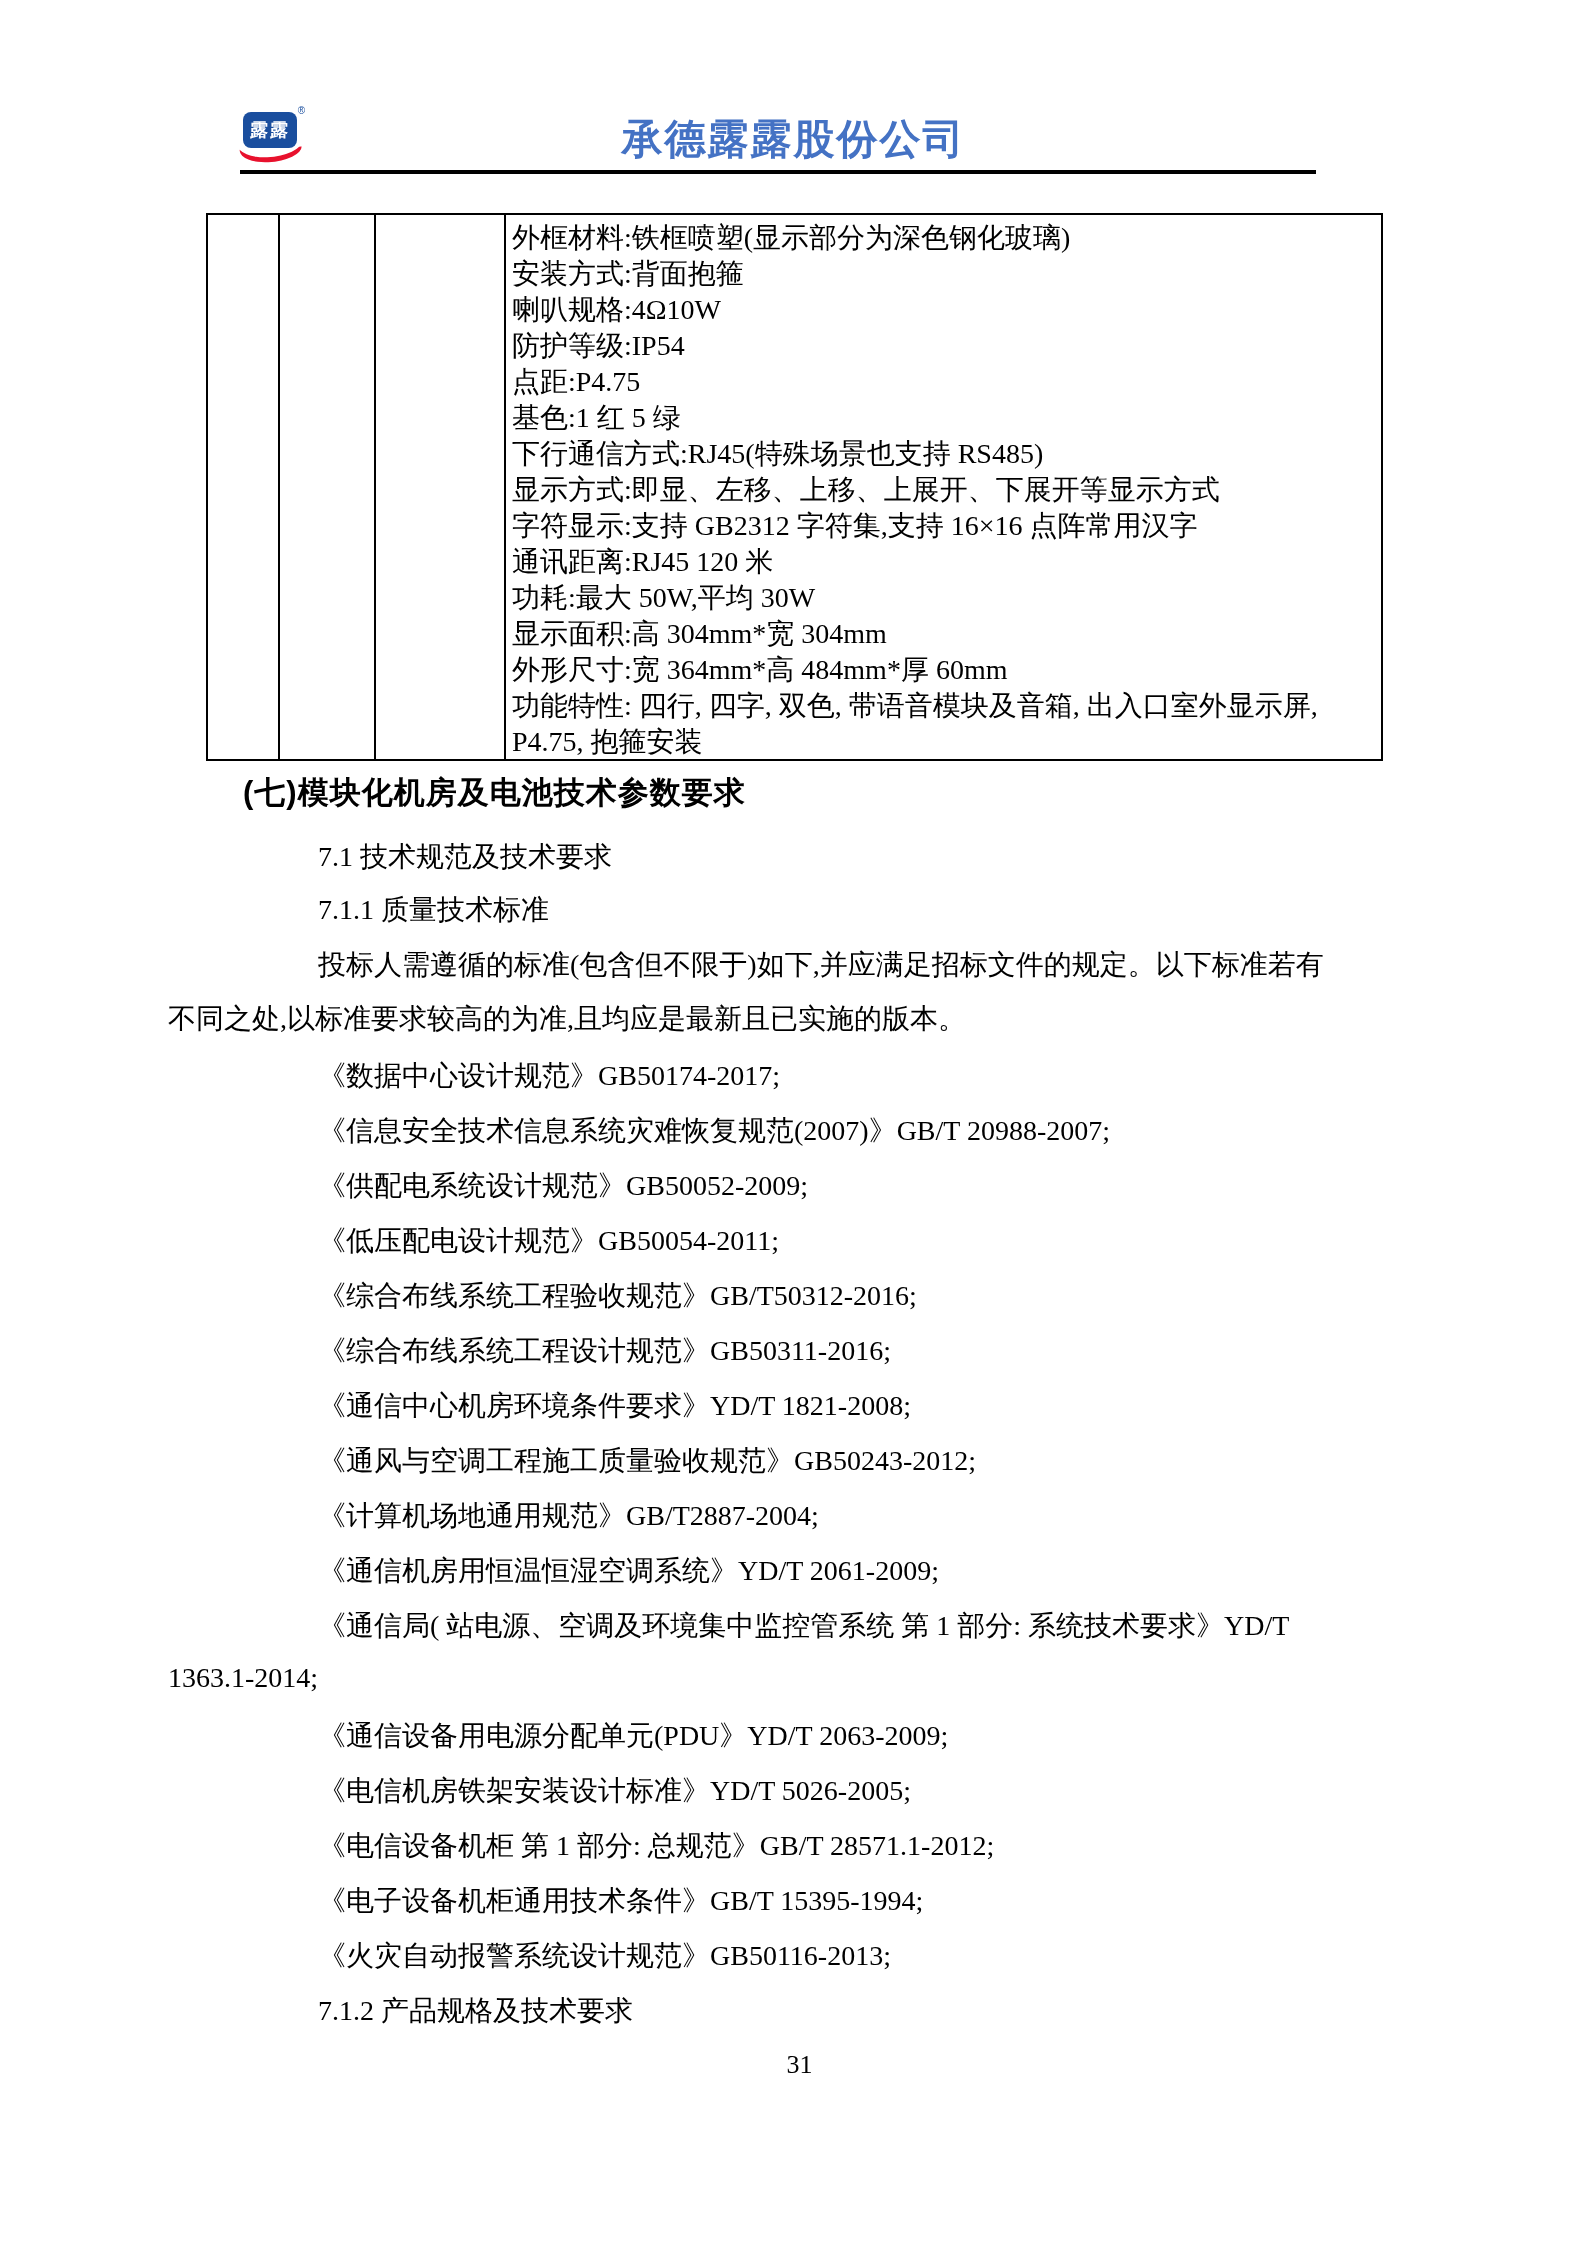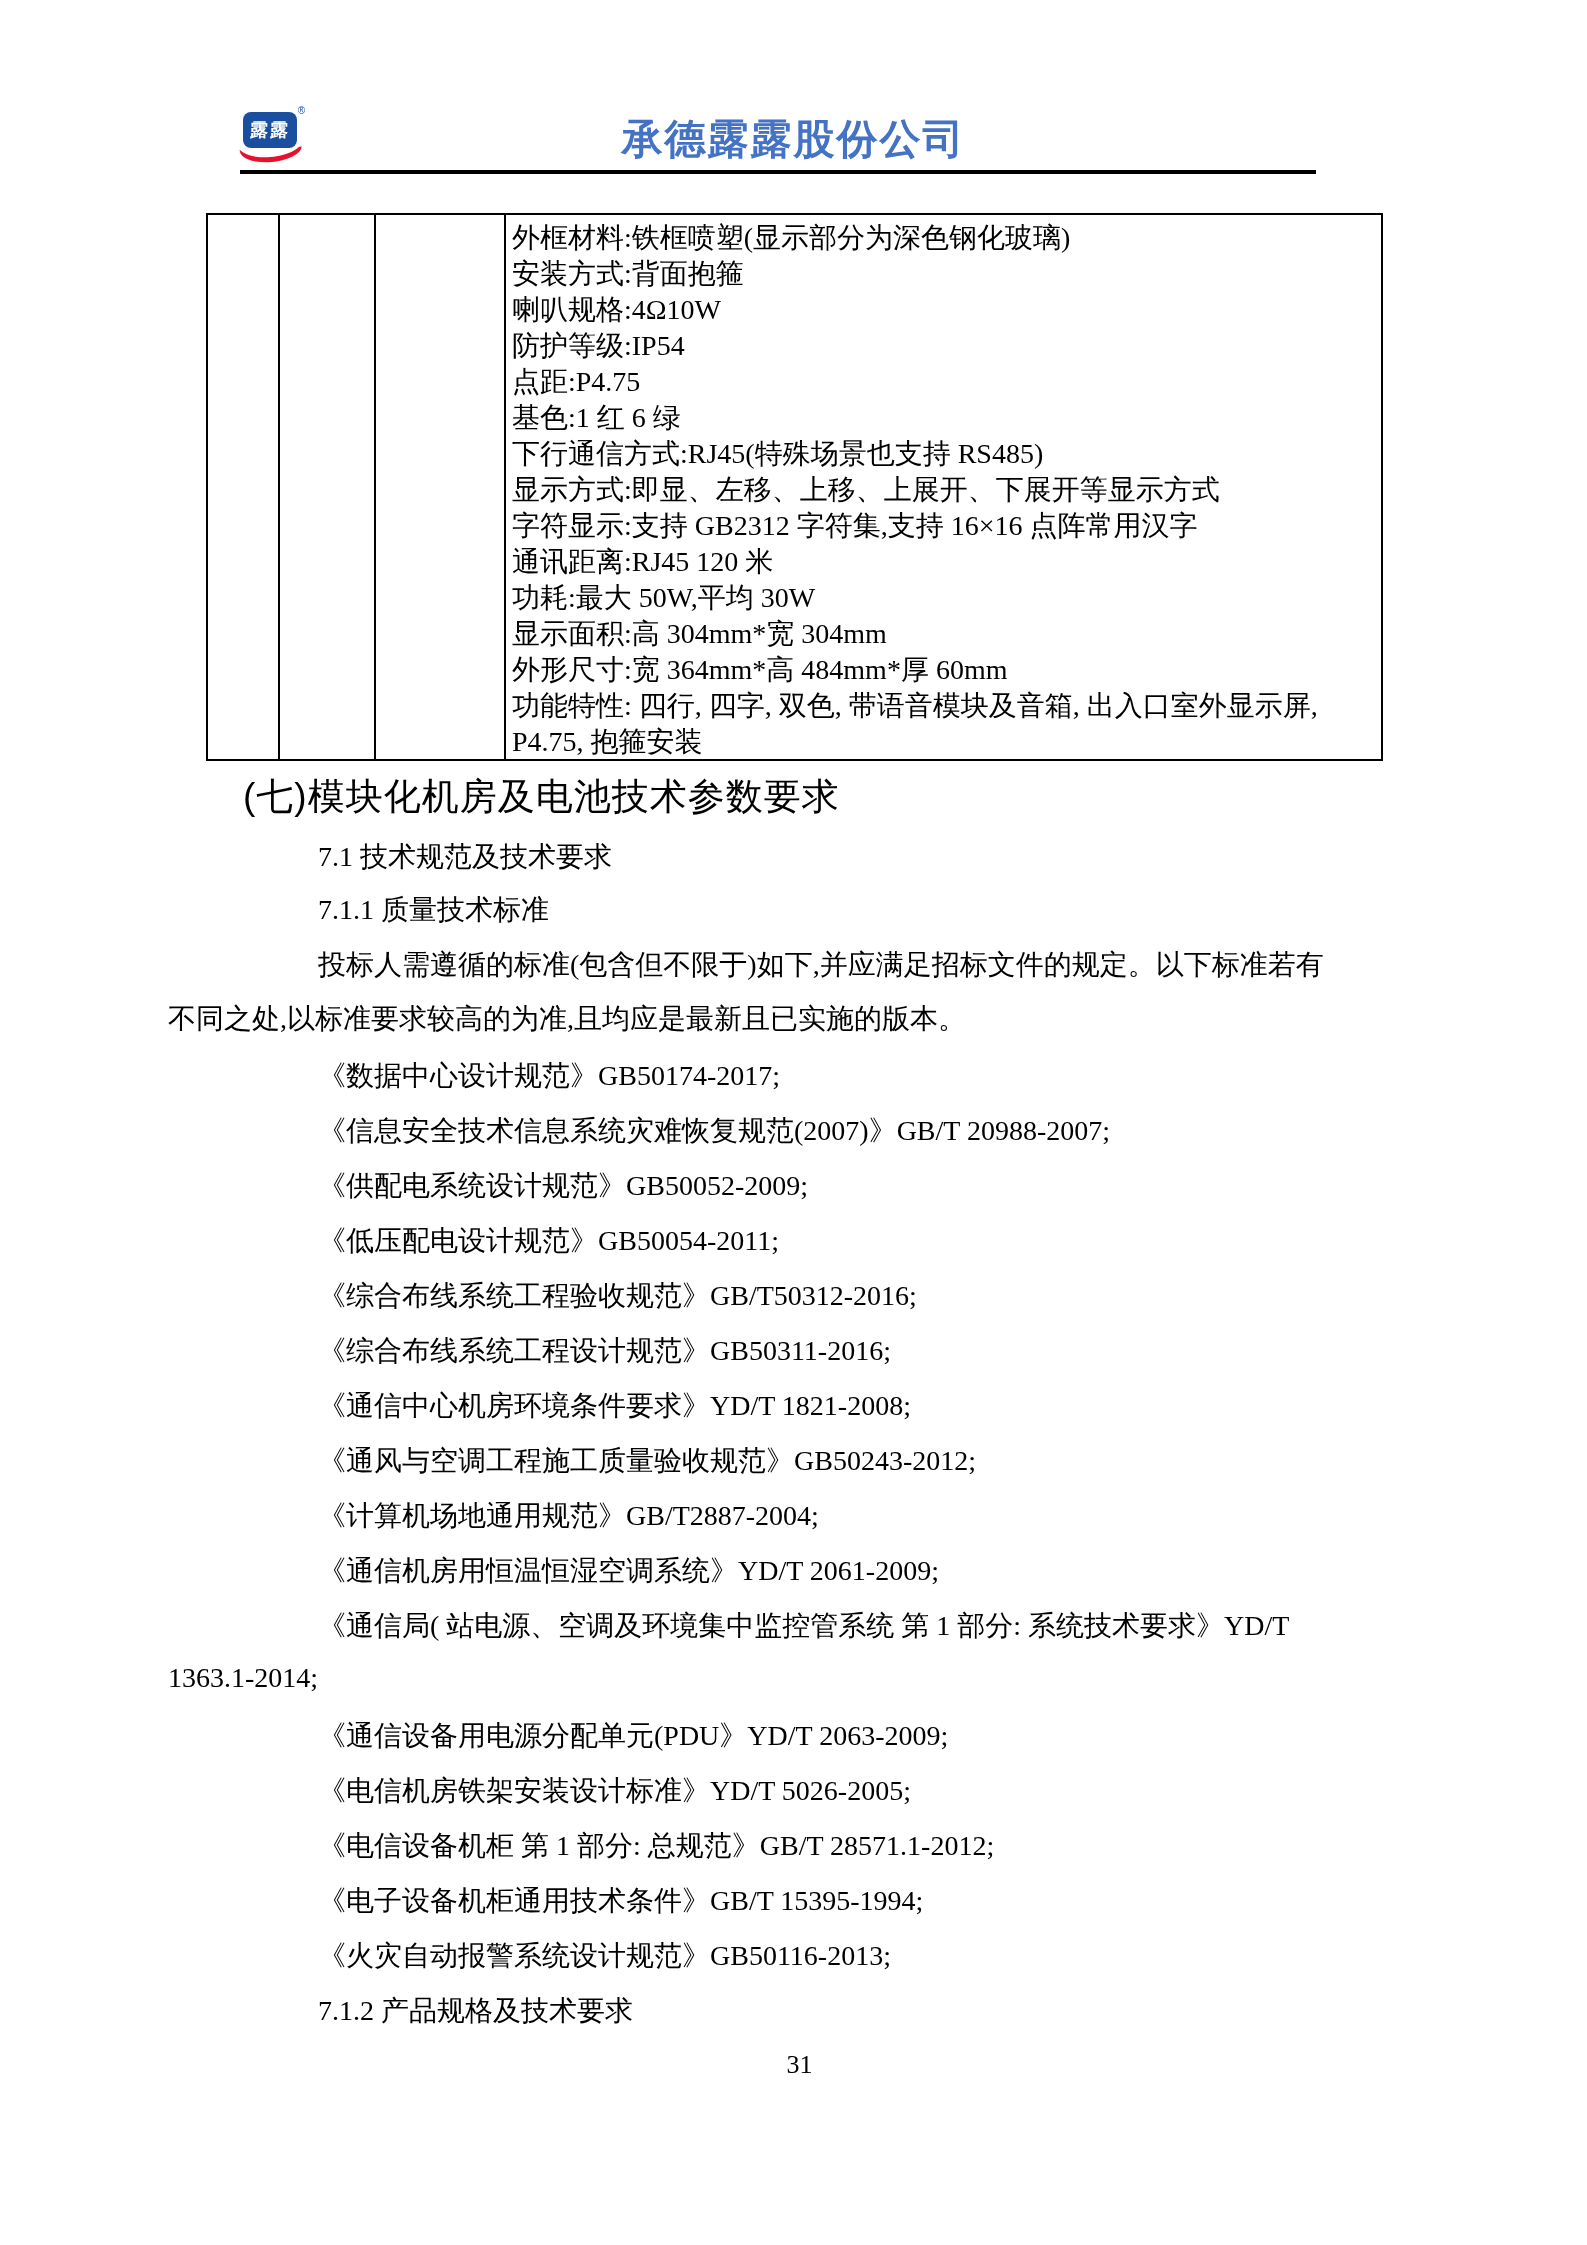--- a/index.html
+++ b/index.html
@@ -64,22 +64,22 @@
   .tcol.c3{width:130px;}
   .tcell-content{
     flex:1;box-sizing:border-box;
     padding:5px 6px 8px 6px;
     font-size:28px;line-height:36px;
   }
   .spec-line{white-space:normal;}
   
   .sec-heading{
     position:absolute;left:243px;top:772px;
-    font-family:"Liberation Sans",sans-serif;font-weight:normal;
-    font-size:37px;letter-spacing:1px;white-space:nowrap;
+    font-family:"Liberation Sans",sans-serif;font-weight:bold;
+    font-size:31px;letter-spacing:1px;white-space:nowrap;
   }
   .bline{position:absolute;font-size:28px;white-space:nowrap;}
   .ind1{left:318px;}
   .ind0{left:168px;}
   .page-num{
     position:absolute;left:12px;right:0;top:2050px;text-align:center;
     font-size:26px;
   }
 </style>
 </head>
@@ -101,21 +101,21 @@
   <div class="spec-table">
     <div class="tcol c1"></div>
     <div class="tcol c2"></div>
     <div class="tcol c3"></div>
     <div class="tcell-content">
       <div class="spec-line">外框材料:铁框喷塑(显示部分为深色钢化玻璃)</div>
       <div class="spec-line">安装方式:背面抱箍</div>
       <div class="spec-line">喇叭规格:4Ω10W</div>
       <div class="spec-line">防护等级:IP54</div>
       <div class="spec-line">点距:P4.75</div>
-      <div class="spec-line">基色:1 红 6 绿</div>
+      <div class="spec-line">基色:1 红 5 绿</div>
       <div class="spec-line">下行通信方式:RJ45(特殊场景也支持 RS485)</div>
       <div class="spec-line">显示方式:即显、左移、上移、上展开、下展开等显示方式</div>
       <div class="spec-line">字符显示:支持 GB2312 字符集,支持 16×16 点阵常用汉字</div>
       <div class="spec-line">通讯距离:RJ45 120 米</div>
       <div class="spec-line">功耗:最大 50W,平均 30W</div>
       <div class="spec-line">显示面积:高 304mm*宽 304mm</div>
       <div class="spec-line">外形尺寸:宽 364mm*高 484mm*厚 60mm</div>
       <div class="spec-line">功能特性: 四行, 四字, 双色, 带语音模块及音箱, 出入口室外显示屏,</div>
       <div class="spec-line">P4.75, 抱箍安装</div>
     </div>

